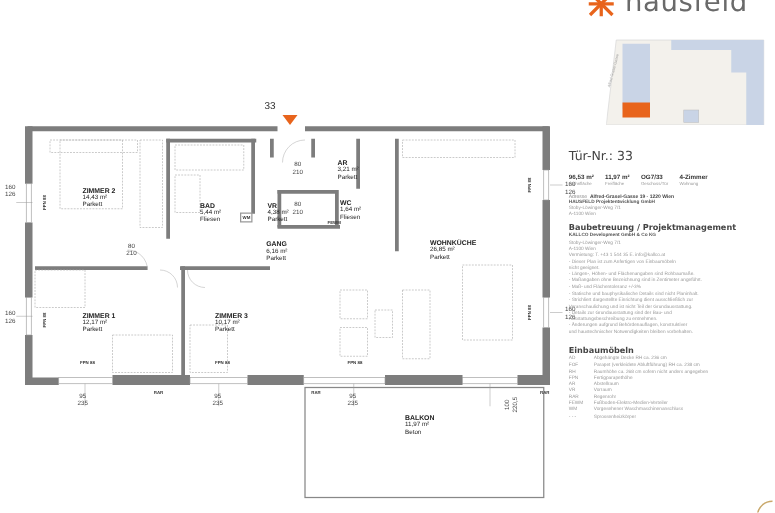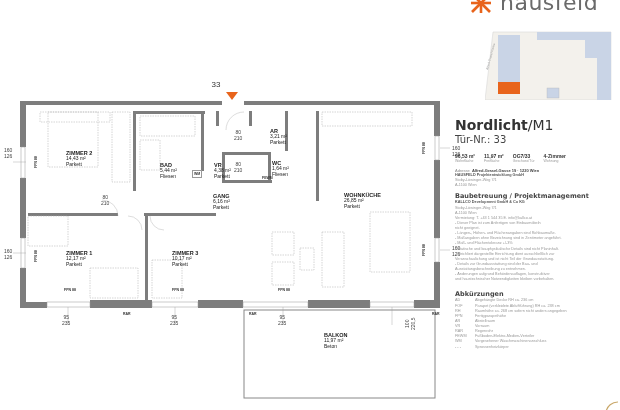--- a/index.html
+++ b/index.html
@@ -273,23 +273,20 @@
 <div class="abs fpn" style="left:64px;top:288px;">FPN 88</div>
 <div class="abs fpn" style="left:172px;top:288px;">FPN 88</div>
 <div class="abs fpn" style="left:278px;top:288px;">FPN 88</div>
 <div class="abs fpn" style="left:123px;top:312px;">RAR</div>
 <div class="abs fpn" style="left:249px;top:312px;">RAR</div>
 <div class="abs fpn" style="left:432px;top:312px;">RAR</div>
 <div class="abs fpn" style="left:192px;top:170px;border:0.5px solid #999;padding:1px;">WM</div>
 <div class="abs fpn" style="left:262px;top:176px;">FEWM</div>
 
 <div class="abs info">
-  <div class="title">
-    <b>Nordlicht</b><span>/M1</span>
-  </div>
   <div class="subtitle">Tür-Nr.: 33</div>
 
   <div class="stats">
     <div>
       <div class="stat-val">96,53 m²</div>
       <div class="stat-lbl">Wohnfläche</div>
     </div>
     <div>
       <div class="stat-val">11,97 m²</div>
       <div class="stat-lbl">Freifläche</div>
@@ -325,21 +322,21 @@
     <div class="sec-line">- Maß- und Flächentoleranz +/-3%</div>
     <div class="sec-line">- Statische und bauphysikalische Details sind nicht Planinhalt.</div>
     <div class="sec-line">- Strichliert dargestellte Einrichtung dient ausschließlich zur</div>
     <div class="sec-line">  Veranschaulichung und ist nicht Teil der Grundausstattung.</div>
     <div class="sec-line">- Details zur Grundausstattung sind der Bau- und</div>
     <div class="sec-line">  Ausstattungsbeschreibung zu entnehmen.</div>
     <div class="sec-line">- Änderungen aufgrund Behördenauflagen, konstruktiver</div>
     <div class="sec-line">  und haustechnischer Notwendigkeiten bleiben vorbehalten.</div>
   </div>
 
-  <div class="sec-title">Abkürzungen</div>
+  <div class="sec-title">Einbaumöbeln</div>
   <div>
     <div class="abbr-row">
         <span class="k">AD</span>
         <span>Abgehängte Decke RH ca. 236 cm</span>
       </div>
     <div class="abbr-row">
         <span class="k">FOF</span>
         <span>Parapet (verkleidete Abluftführung) RH ca. 238 cm</span>
       </div>
     <div class="abbr-row">

